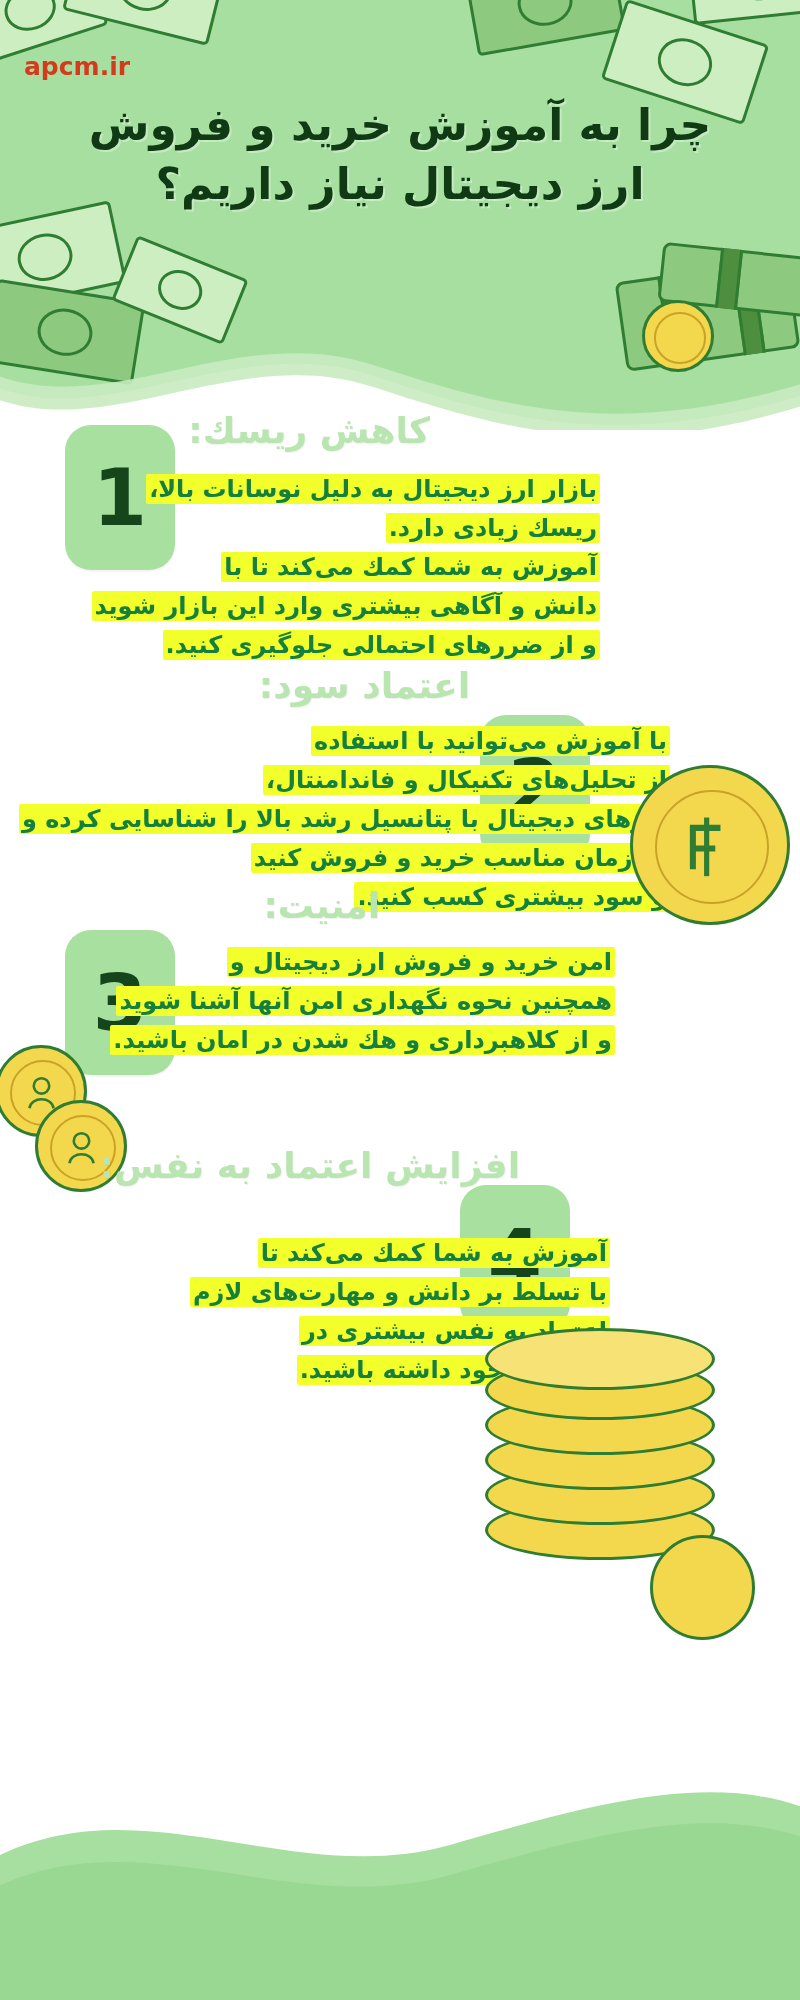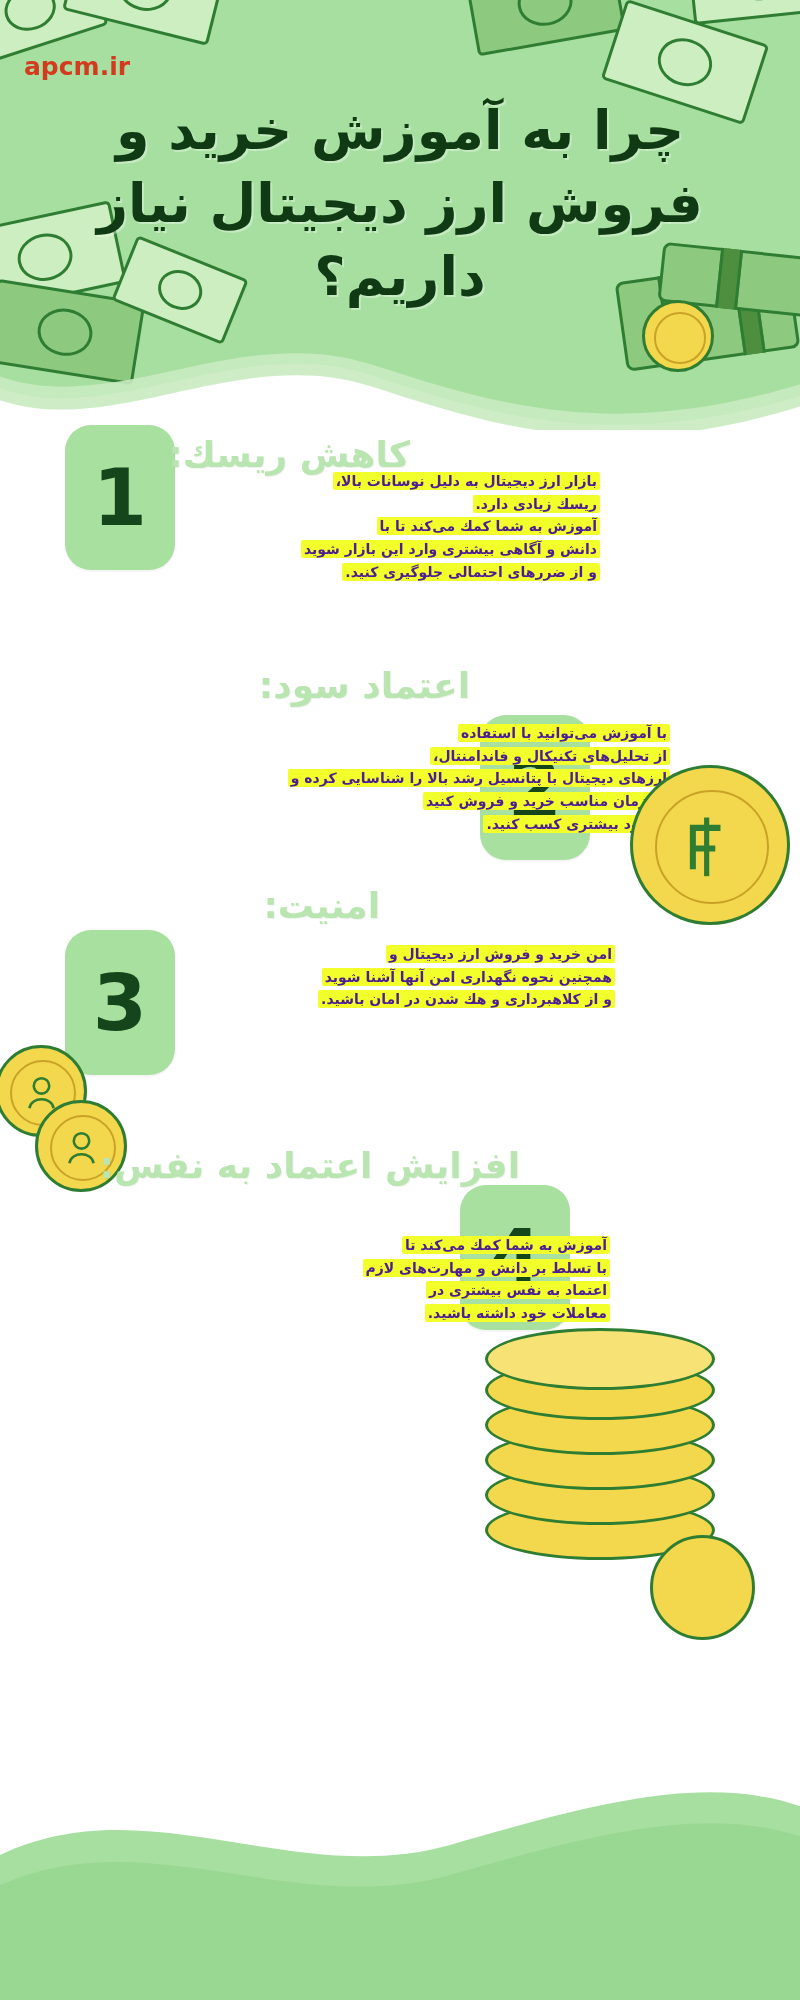--- a/index.html
+++ b/index.html
@@ -52,21 +52,21 @@
     z-index: 9;
   }
   body[dir="rtl"] .brand { right: auto; left: 24px; }
 
   .title {
     position: absolute;
     top: 95px;
     left: 0;
     width: 800px;
     text-align: center;
-    font-size: 54px;
+    font-size: 44px;
     line-height: 1.35;
     font-weight: bold;
     color: #0f3a13;
     text-shadow: 2px 2px 0 rgba(255,255,255,0.35);
     z-index: 8;
     padding: 0 56px;
     box-sizing: border-box;
   }
 
   
@@ -154,24 +154,24 @@
   .step-heading {
     position: absolute;
     font-size: 36px;
     font-weight: bold;
     color: #b9e5b0;
     text-shadow: 1px 1px 0 rgba(0,0,0,0.05);
     white-space: nowrap;
   }
   .step-body {
     position: absolute;
-    font-size: 14px;
+    font-size: 24px;
     line-height: 1.62;
     font-weight: bold;
-    color: #4c1d95;
+    color: #15803d;
   }
   .step-body .ln {
     display: block;
     white-space: nowrap;
   }
   .step-body .ln i {
     font-style: normal;
     background: #f2ff2a;
     padding: 1px 3px;
     border-radius: 2px;
@@ -248,21 +248,21 @@
     <div class="brand">apcm.ir</div>
     <div class="title">چرا به آموزش خرید و فروش ارز دیجیتال نیاز داریم؟</div>
   </div>
 
   <div class="body-area">
 
     <div class="step" style="top:0;">
       <div class="badge" style="left:65px;top:-5px;">
         <span>1</span>
       </div>
-      <div class="step-heading" style="right:390px;top:-20px;margin-top:24px;">كاهش ریسك:</div>
+      <div class="step-heading" style="right:370px;top:-20px;">كاهش ریسك:</div>
       <div class="step-body" style="right:200px;top:40px;text-align:right;">
         <span class="ln"><i>بازار ارز دیجیتال به دلیل نوسانات بالا،</i></span>
         <span class="ln"><i>ریسك زیادی دارد.</i></span>
         <span class="ln"><i>آموزش به شما كمك می‌كند تا با</i></span>
         <span class="ln"><i>دانش و آگاهی بیشتری وارد این بازار شوید</i></span>
         <span class="ln"><i>و از ضررهای احتمالی جلوگیری كنید.</i></span>
       </div>
     </div>
 
     <div class="step" style="top:230px;">

